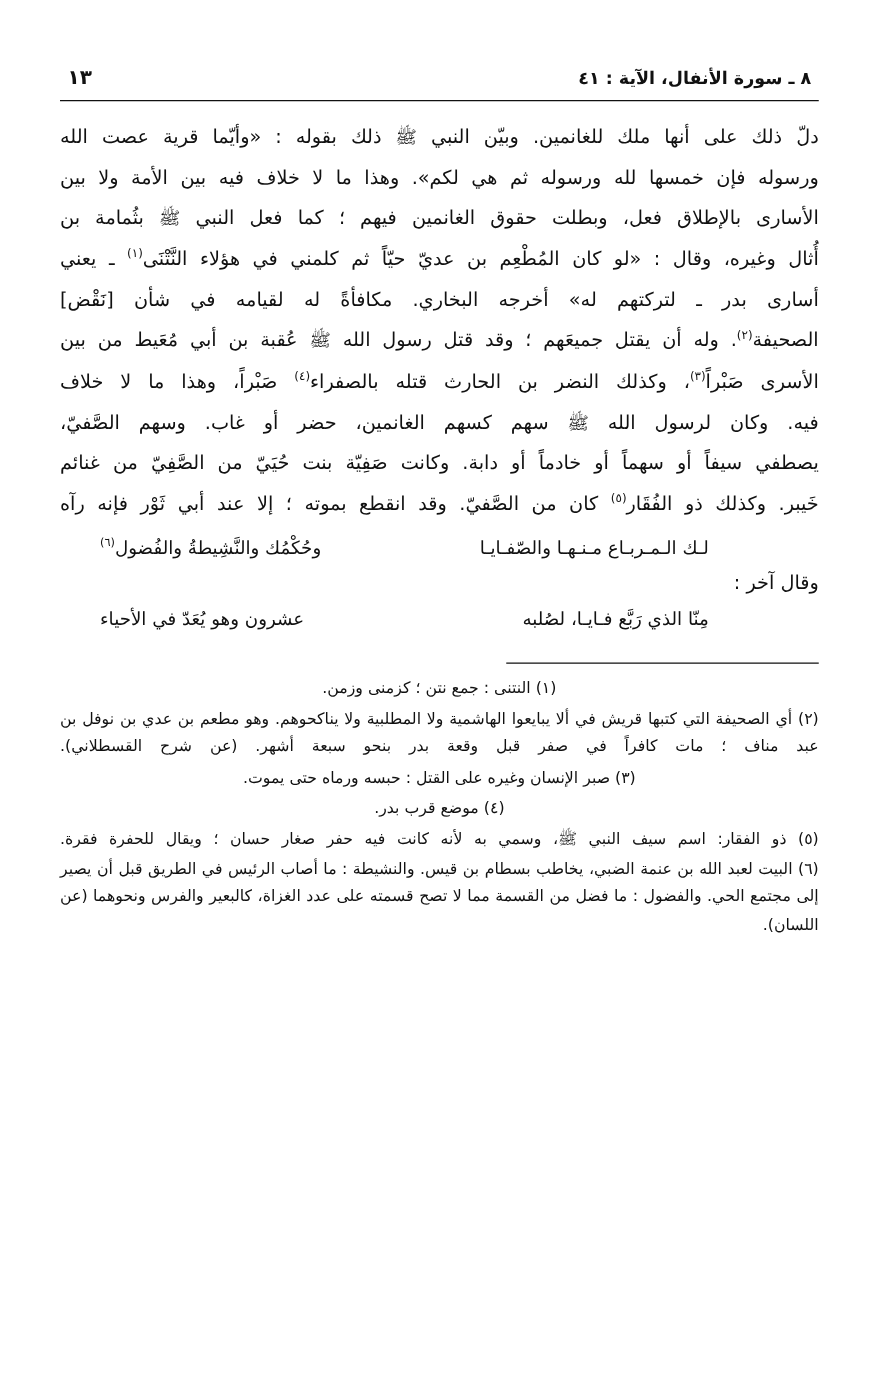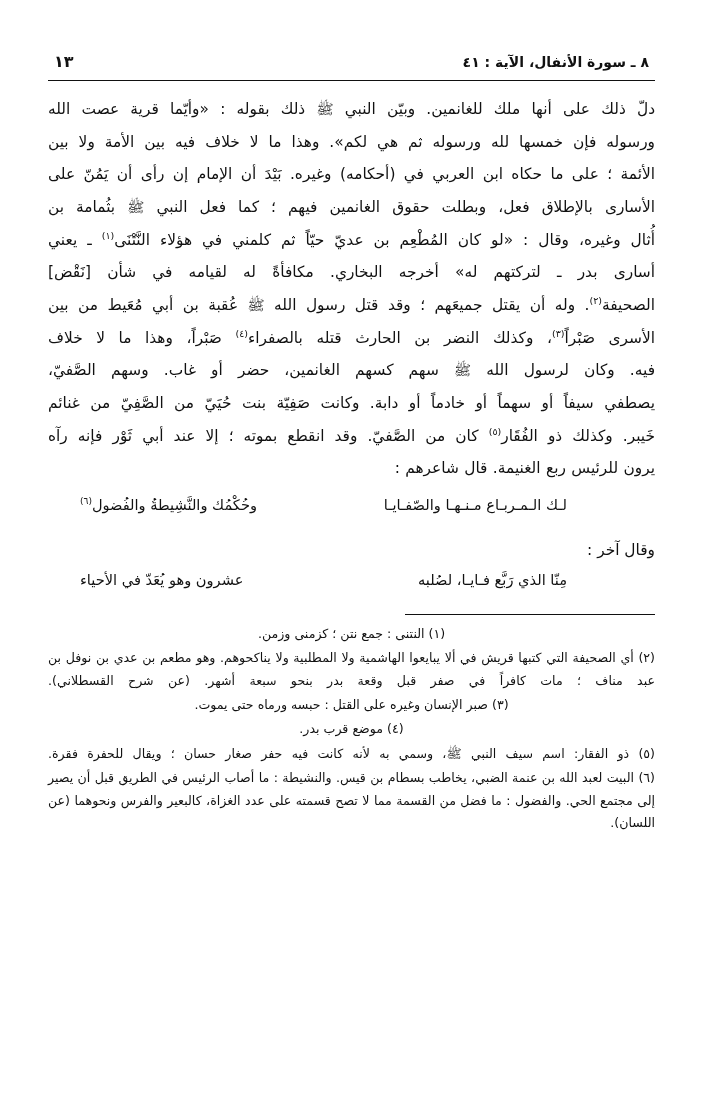--- a/index.html
+++ b/index.html
@@ -90,21 +90,21 @@
   }
   .verse .hemistich.first {
     margin-right: 78px;
   }
   .verse .hemistich.second {
     margin-left: 22px;
   }
   .inter-line {
     direction: rtl;
     font-size: 15.4px;
-    margin: 28px 0 4px 0;
+    margin: 10px 0 4px 0;
     text-align: right;
   }
   
   .footnote-sep {
     width: 250px;
     margin: 26px 0 8px auto;
     border: 0;
     border-top: 1.4px solid #111;
   }
   .footnotes {
@@ -136,30 +136,28 @@
   <div class="header">
     <span class="page-number">١٣</span>
     <span class="running-title">٨ ـ سورة الأنفال، الآية : ٤١</span>
   </div>
 
   <hr class="rule">
 
   <div class="body-text">
     <p>دلّ ذلك على أنها ملك للغانمين. وبيّن النبي <span class="sallam">ﷺ</span> ذلك بقوله : «وأيّما قرية عصت الله</p>
     <p>ورسوله فإن خمسها لله ورسوله ثم هي لكم». وهذا ما لا خلاف فيه بين الأمة ولا بين</p>
-    <p>الأئمة ؛ على ما حكاه ابن العربي في (أحكامه) وغيره. بَيْدَ أن الإمام إن رأى أن يَمُنّ على</p>
     <p>الأسارى بالإطلاق فعل، وبطلت حقوق الغانمين فيهم ؛ كما فعل النبي <span class="sallam">ﷺ</span> بثُمامة بن</p>
     <p>أُثال وغيره، وقال : «لو كان المُطْعِم بن عديّ حيّاً ثم كلمني في هؤلاء النَّتْنَى<sup>(١)</sup> ـ يعني</p>
     <p>أسارى بدر ـ لتركتهم له» أخرجه البخاري. مكافأةً له لقيامه في شأن [نَقْض]</p>
     <p>الصحيفة<sup>(٢)</sup>. وله أن يقتل جميعَهم ؛ وقد قتل رسول الله <span class="sallam">ﷺ</span> عُقبة بن أبي مُعَيط من بين</p>
     <p>الأسرى صَبْراً<sup>(٣)</sup>، وكذلك النضر بن الحارث قتله بالصفراء<sup>(٤)</sup> صَبْراً، وهذا ما لا خلاف</p>
     <p>فيه. وكان لرسول الله <span class="sallam">ﷺ</span> سهم كسهم الغانمين، حضر أو غاب. وسهم الصَّفيّ،</p>
     <p>يصطفي سيفاً أو سهماً أو خادماً أو دابة. وكانت صَفِيّة بنت حُيَيّ من الصَّفِيّ من غنائم</p>
     <p>خَيبر. وكذلك ذو الفُقَار<sup>(٥)</sup> كان من الصَّفيّ. وقد انقطع بموته ؛ إلا عند أبي ثَوْر فإنه رآه</p>
-    <p class="last-line">يرون للرئيس ربع الغنيمة. قال شاعرهم :</p>
   </div>
 
   <div class="verse">
     <span class="hemistich first">لـك الـمـربـاع مـنـهـا والصّفـايـا</span>
     <span class="hemistich second">وحُكْمُك والنَّشِيطةُ والفُضول<sup>(٦)</sup></span>
   </div>
 
   <div class="inter-line">وقال آخر :</div>
 
   <div class="verse">

